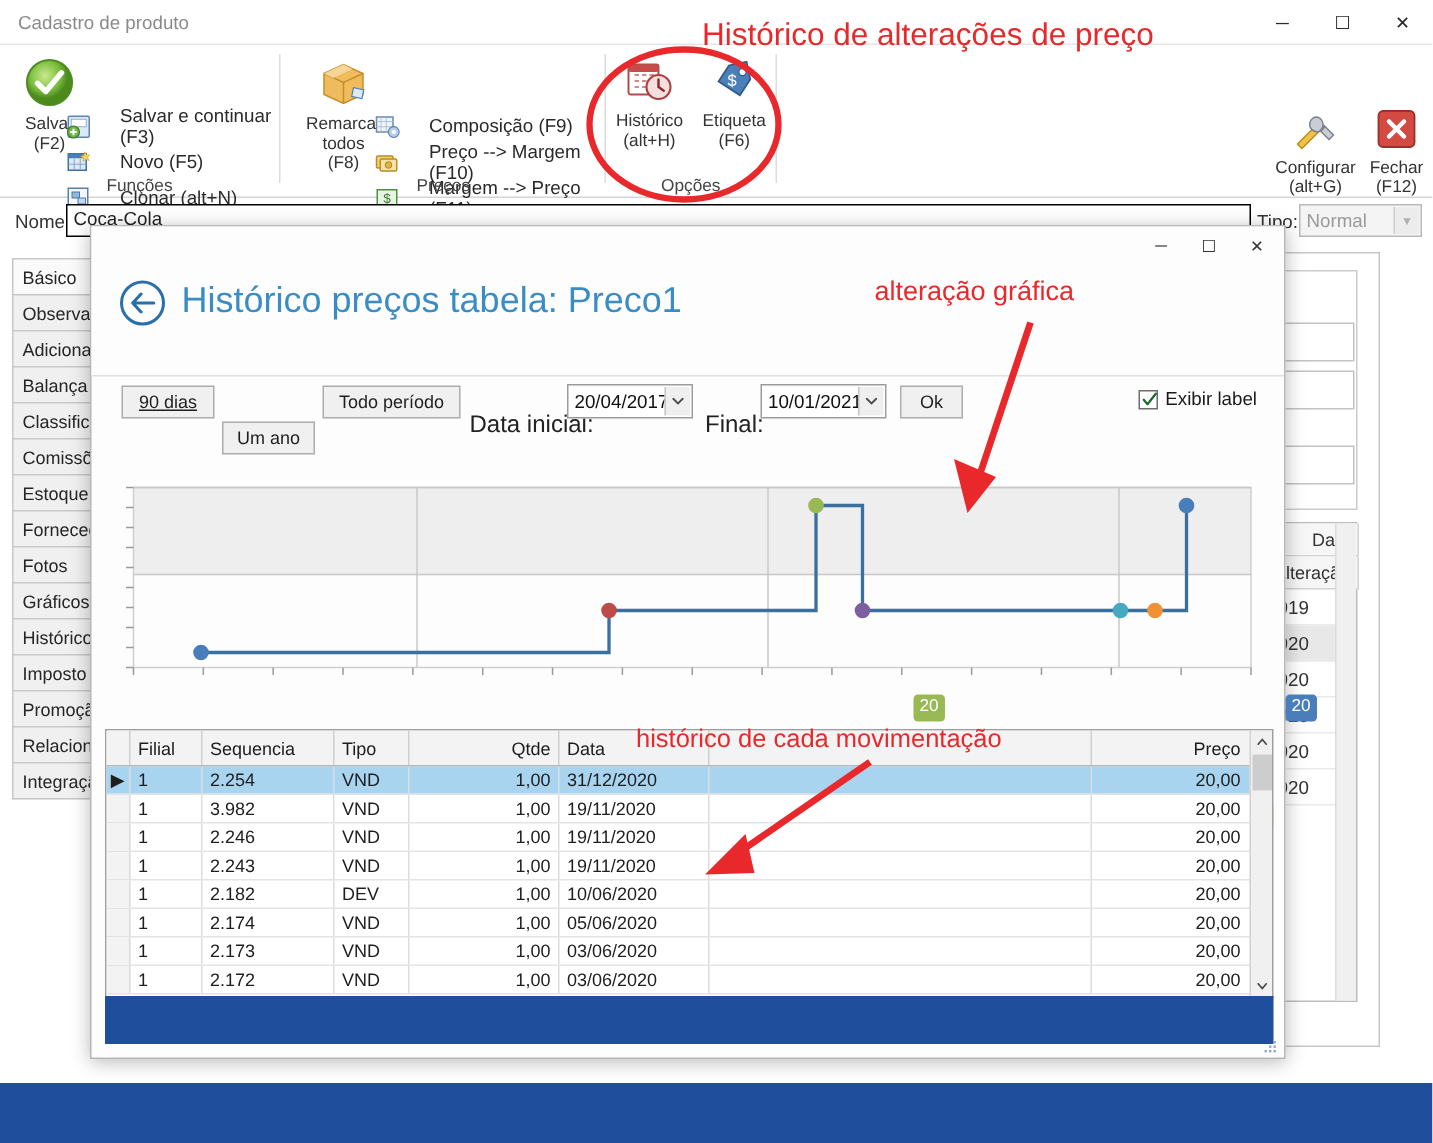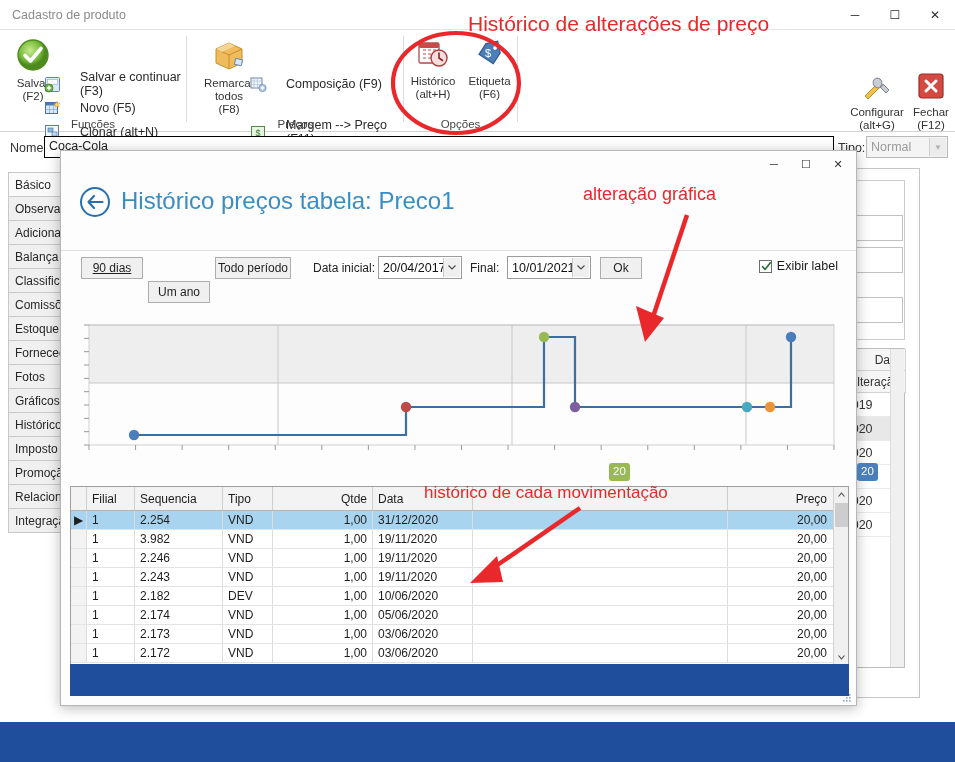--- a/index.html
+++ b/index.html
@@ -68,21 +68,21 @@
   .dlg-header{ position:absolute; left:0; top:26px; width:100%; height:74px; background:#fdfdfd; border-bottom:1px solid #e0e0e0; }
   .back-circle{ position:absolute; left:19px; top:10px; width:30px; height:30px; border:2px solid #2a6fad; border-radius:50%;
                 display:flex; align-items:center; justify-content:center; }
   .dlg-title{ position:absolute; left:60px; top:10px; font-size:24px; color:#3a8dc4; font-weight:normal; white-space:nowrap; }
   .dlg-sub{ position:absolute; left:20px; top:49px; font-size:12px; color:#6a6a6a; }
 
   
   .dlg-toolbar{ position:absolute; left:0; top:100px; width:100%; height:40px; }
   .tb-btn{ position:absolute; top:6px; height:22px; border:1px solid #adadad; background:#f0f0f0; font-size:12px; color:#1f1f1f;
            display:flex; align-items:center; justify-content:center; font-family:"Liberation Sans",sans-serif; }
-  .tb-label{ position:absolute; top:10px; font-size:12px; color:#222; white-space:nowrap; }
+  .tb-label{ position:absolute; top:24px; font-size:16px; color:#222; white-space:nowrap; }
   .tb-date{ position:absolute; top:5px; height:23px; border:1px solid #9c9c9c; background:#fff; display:flex; align-items:center; }
   .tb-date .val{ padding-left:4px; font-size:12.5px; color:#111; }
   .tb-date .drop{ position:absolute; right:1px; top:1px; width:17px; height:19px; background:#efefef; border-left:1px solid #c6c6c6;
                   display:flex; align-items:center; justify-content:center; }
   .chk-wrap{ position:absolute; top:8px; right:18px; display:flex; align-items:flex-end; gap:5px; font-size:12.5px; color:#1a1a1a; }
   .chkbox{ width:13px; height:13px; border:1px solid #6d6d6d; background:#fff; position:relative; }
   .chkbox svg{ position:absolute; left:1px; top:0px; }
   .xl{ position:absolute; font-size:12px; color:#3b3b3b; transform:translateX(-50%); white-space:nowrap; }
 
   .pt-label{ position:absolute; border-radius:3px; color:#fff; font-size:11.5px; line-height:1;
@@ -206,20 +206,30 @@
           <svg width="17" height="17" viewBox="0 0 17 17">
               <rect x="1" y="2" width="11" height="10" fill="#eef4fb" stroke="#6d88a8"></rect>
               <path d="M1 5h11M4 2v10M7.5 2v10M1 8.5h11" stroke="#a9bdd3" stroke-width=".6"></path>
               <circle cx="12.5" cy="12" r="3.6" fill="#b9cfe6" stroke="#4b7db2" stroke-width=".7"></circle>
               <circle cx="12.5" cy="12" r="1.4" fill="#fff"></circle>
             </svg>
         </span>
         <span>Composição (F9)</span>
       </div>
 
+      <div class="small-item" style="left:62px;top:66px;">
+        <span class="ico">
+          <svg width="17" height="17" viewBox="0 0 17 17">
+              <rect x="1" y="4" width="11" height="8" rx="1" fill="#f3d27e" stroke="#bb8c22"></rect>
+              <rect x="3.5" y="6" width="11" height="8" rx="1" fill="#f7e2a5" stroke="#bb8c22"></rect>
+              <circle cx="9" cy="10" r="2.2" fill="#e0b44d" stroke="#a97c15" stroke-width=".6"></circle>
+            </svg>
+        </span>
+        <span>Preço --&gt; Margem (F10)</span>
+      </div>
 
       <div class="small-item" style="left:62px;top:90px;">
         <span class="ico">
           <svg width="17" height="17" viewBox="0 0 17 17">
               <rect x="1.5" y="2.5" width="13" height="11" fill="#e6f4e2" stroke="#4f9040"></rect>
               <text x="8" y="11.5" font-size="9" font-family="Liberation Sans, sans-serif" text-anchor="middle" fill="#3c7a2c">$</text>
             </svg>
         </span>
         <span>Margem --&gt; Preço (F11)</span>
       </div>
@@ -340,21 +350,21 @@
       <svg width="17" height="14" viewBox="0 0 17 14">
         <path d="M7 1 L1.5 7 L7 13 M1.8 7 H15.5" fill="none" stroke="#2a6fad" stroke-width="2.1" stroke-linecap="round" stroke-linejoin="round"></path>
       </svg>
     </div>
     <div class="dlg-title">Histórico preços tabela: Preco1</div>
   </div>
 
   <div class="dlg-toolbar">
     <div class="tb-btn" style="left:20px;width:62px;text-decoration:underline;">90 dias</div>
     <div class="tb-btn" style="left:87px;width:62px;margin-top:24px;">Um ano</div>
-    <div class="tb-btn" style="left:154px;width:76px;">Todo período</div>
+    <div class="tb-btn" style="left:154px;width:92px;">Todo período</div>
     <div class="tb-label" style="left:252px;">Data inicial:</div>
     <div class="tb-date" style="left:317px;width:84px;">
       <span class="val">20/04/2017</span>
       <span class="drop">
         <svg width="8" height="5" viewBox="0 0 8 5">
             <path d="M0.5 0.5 L4 4 L7.5 0.5" fill="none" stroke="#4c4c4c" stroke-width="1.2"></path>
           </svg>
       </span>
     </div>
     <div class="tb-label" style="left:409px;">Final:</div>

